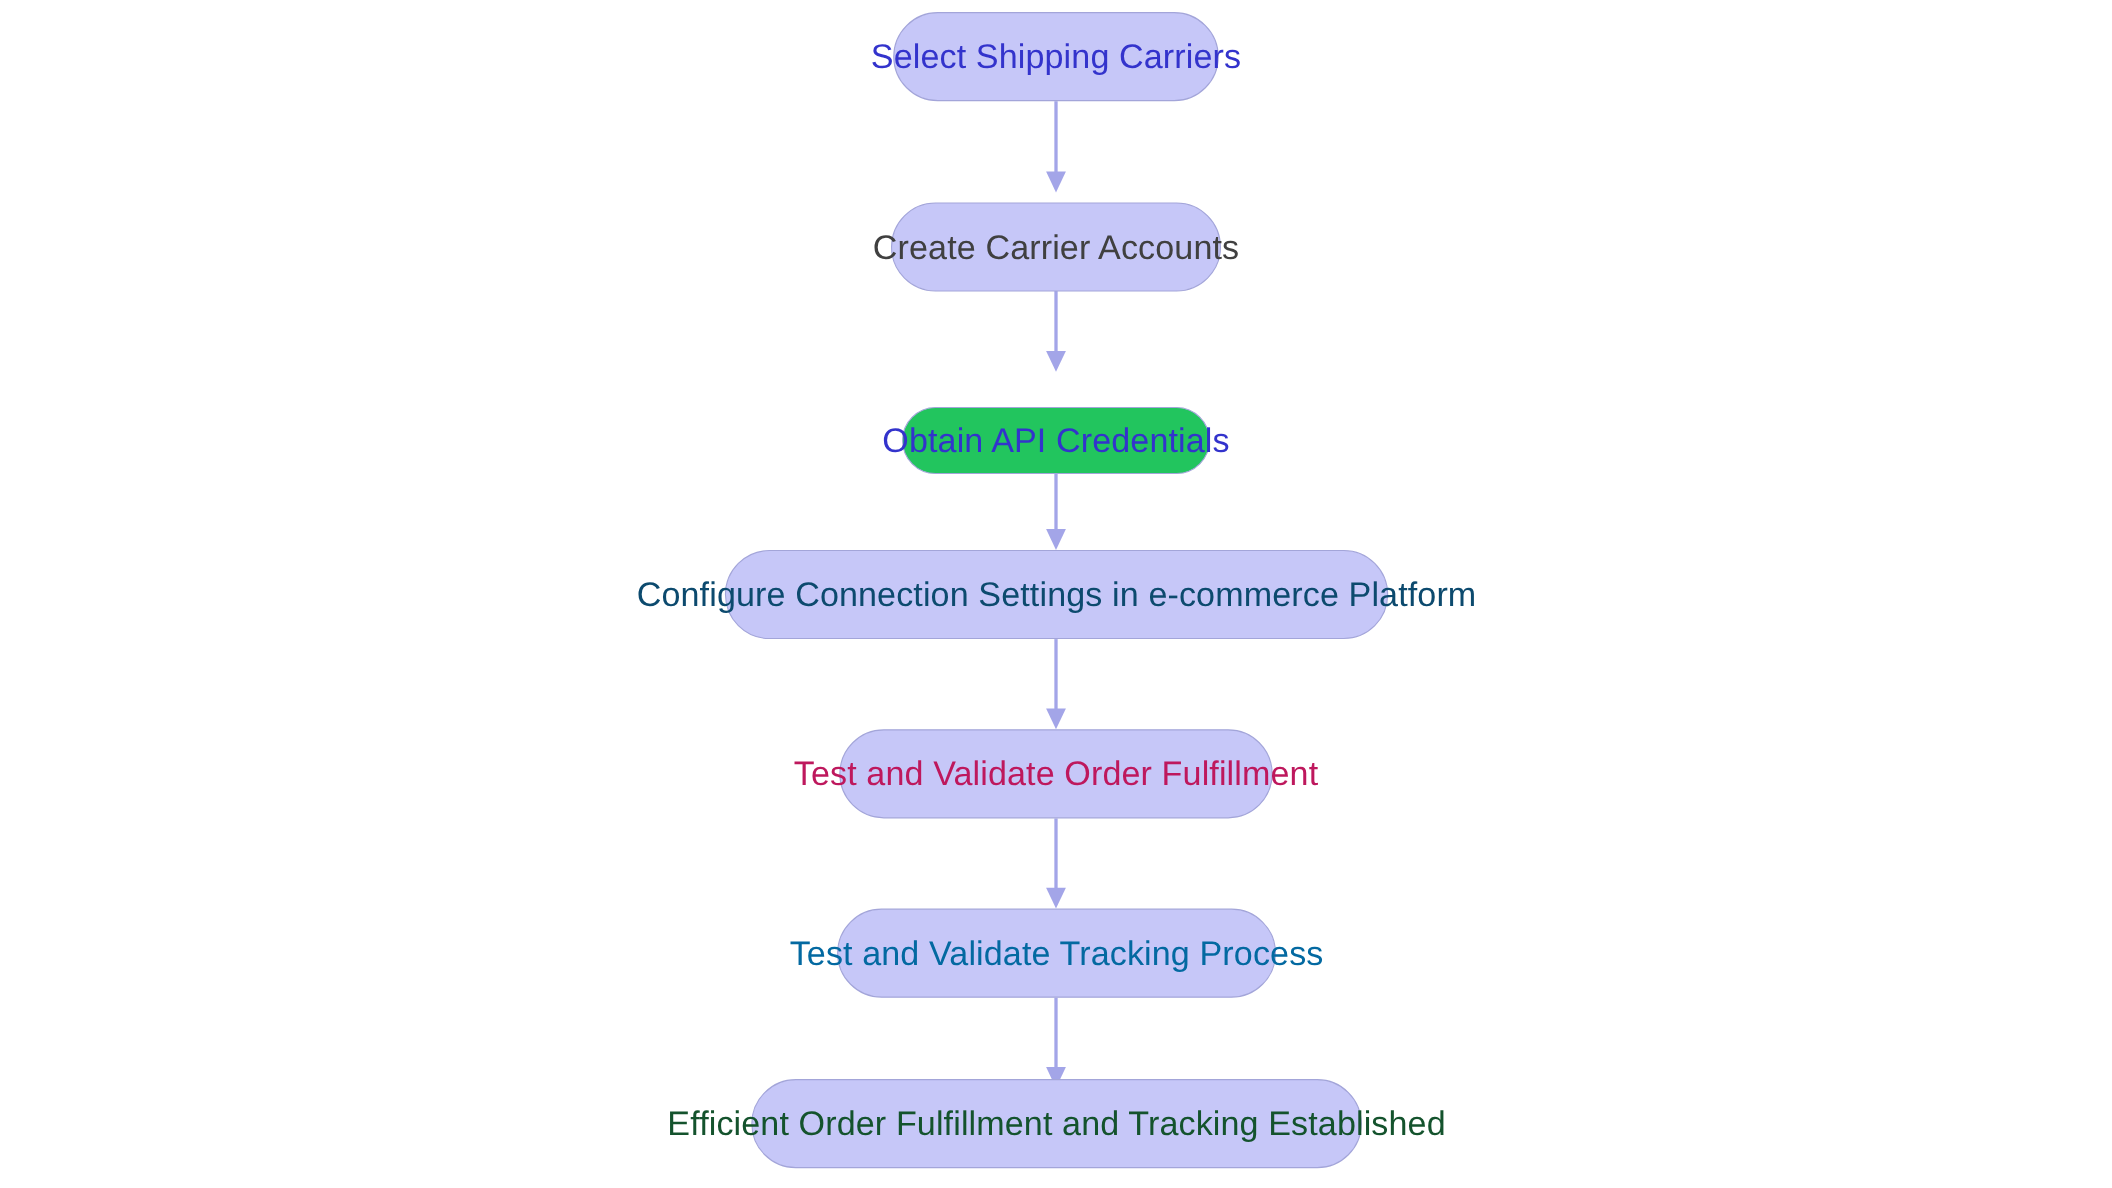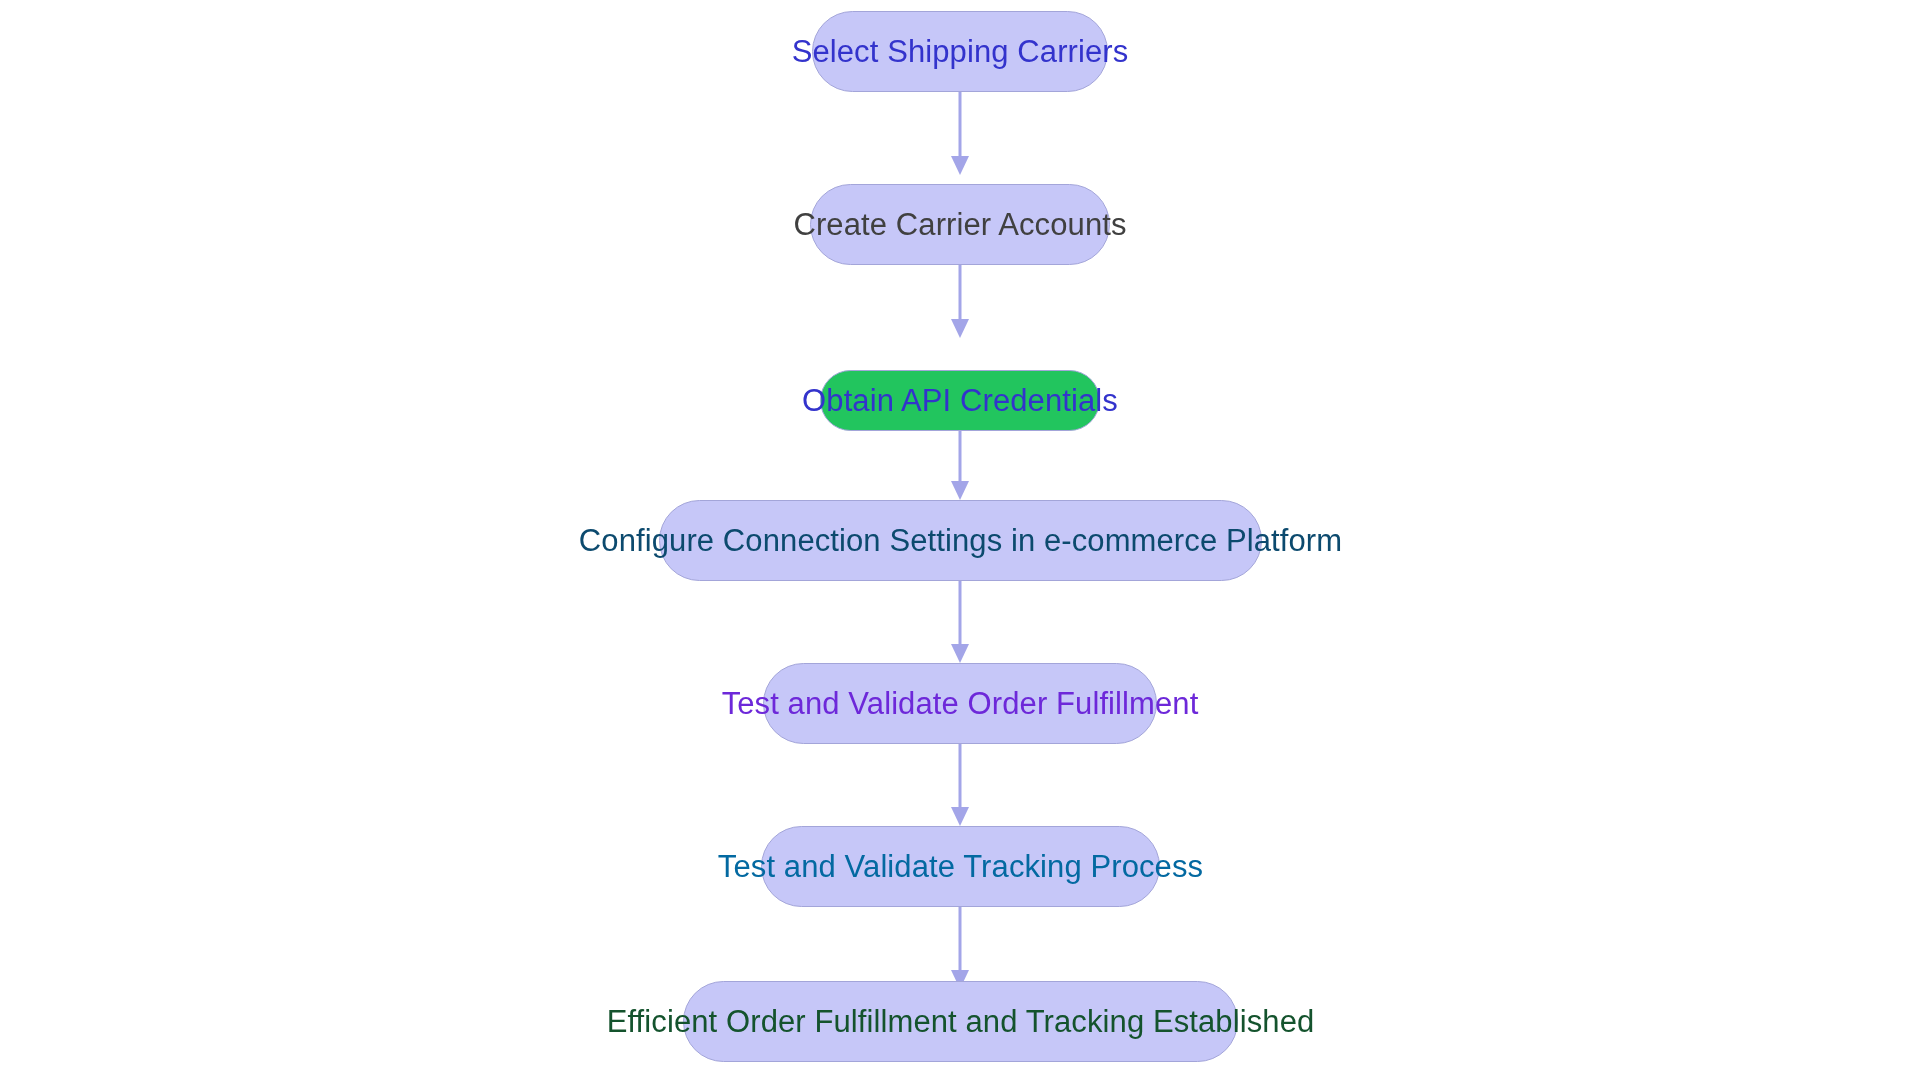--- a/index.html
+++ b/index.html
@@ -96,21 +96,21 @@
     </div>
     <div class="flow-node" style="left: 810px; top: 184px; width: 300px; height: 81px; background: rgb(198, 199, 248); border-color: rgb(163, 165, 217); color: #404040; justify-content: center;">
       <span>Create Carrier Accounts</span>
     </div>
     <div class="flow-node" style="left: 820px; top: 338px; width: 280px; height: 61px; background: #22c55e; border-color: rgb(163, 165, 217); color: rgb(51, 51, 204); margin-top: 32px;">
       <span>Obtain API Credentials</span>
     </div>
     <div class="flow-node" style="left: 659px; top: 500px; width: 603px; height: 81px; background: rgb(198, 199, 248); border-color: rgb(163, 165, 217); color: #0c4a6e;">
       <span>Configure Connection Settings in e-commerce Platform</span>
     </div>
-    <div class="flow-node" style="left: 763px; top: 663px; width: 394px; height: 81px; background: rgb(198, 199, 248); border-color: rgb(163, 165, 217); color: #6d28d9;">
+    <div class="flow-node" style="left: 763px; top: 663px; width: 394px; height: 81px; background: rgb(198, 199, 248); border-color: rgb(163, 165, 217); color: #be185d;">
       <span>Test and Validate Order Fulfillment</span>
     </div>
     <div class="flow-node" style="left: 761px; top: 826px; width: 399px; height: 81px; background: rgb(198, 199, 248); border-color: rgb(163, 165, 217); color: #0369a1;">
       <span>Test and Validate Tracking Process</span>
     </div>
     <div class="flow-node" style="left: 683px; top: 981px; width: 555px; height: 81px; background: rgb(198, 199, 248); border-color: rgb(163, 165, 217); color: #14532d;">
       <span>Efficient Order Fulfillment and Tracking Established</span>
     </div>
   </div>
 

